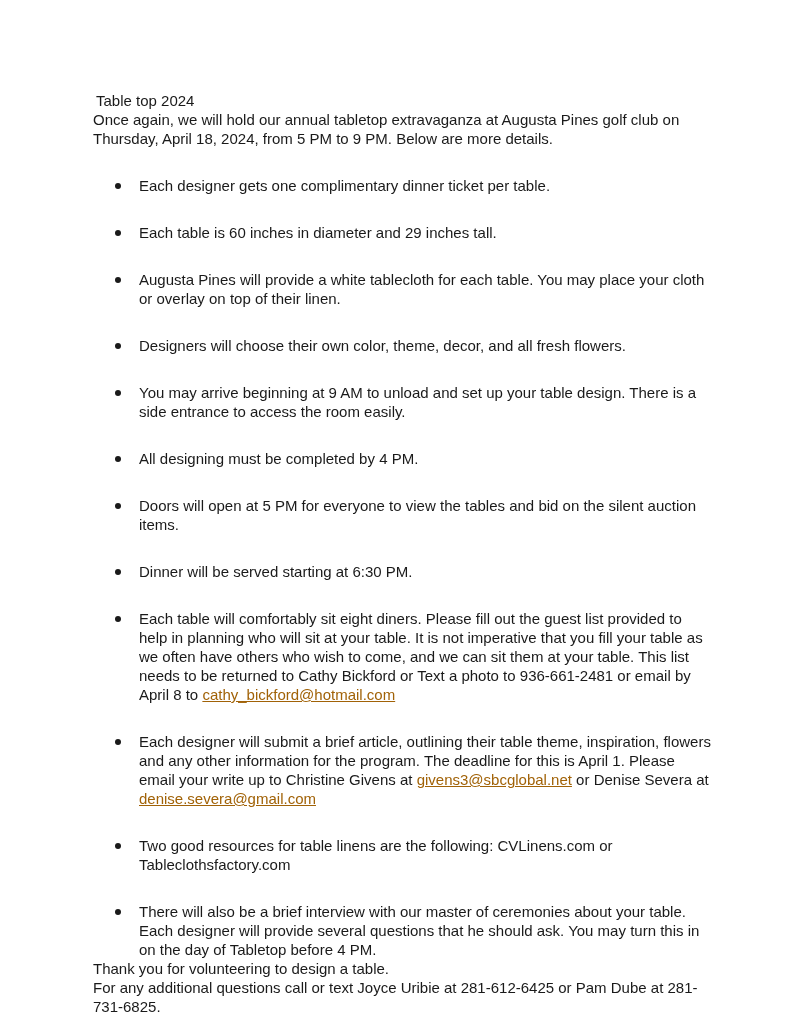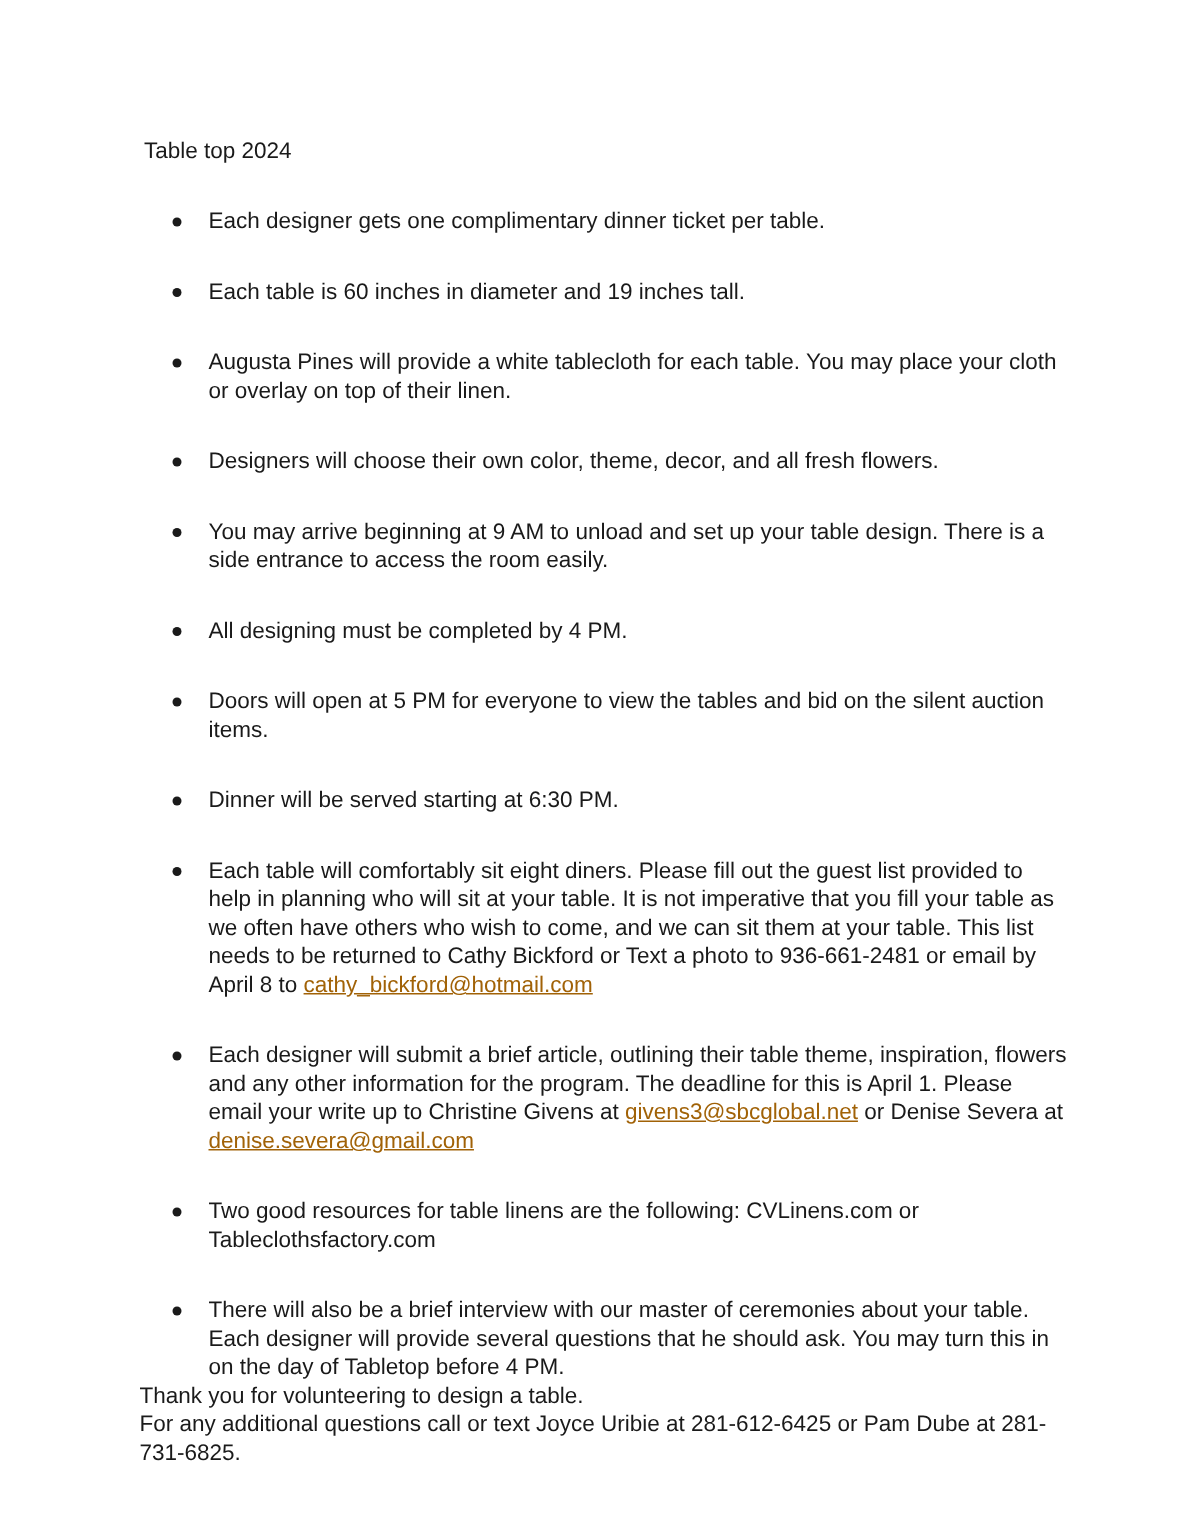--- a/index.html
+++ b/index.html
@@ -27,23 +27,24 @@
     border-radius: 50%;
     background: #1a1a1a;
   }
   a { color: #a16207; text-decoration: underline; }
 </style>
 </head>
 <body>
 
 <div class="page">
   <p class="title">Table top 2024</p>
+  <p>Once again, we will hold our annual tabletop extravaganza at Augusta Pines golf club on Thursday, April 18, 2024, from 5 PM to 9 PM. Below are more details.</p>
   <ul>
     <li><span class="bullet"></span><span>Each designer gets one complimentary dinner ticket per table.</span></li>
-    <li><span class="bullet"></span><span>Each table is 60 inches in diameter and 19 inches tall.</span></li>
+    <li><span class="bullet"></span><span>Each table is 60 inches in diameter and 29 inches tall.</span></li>
     <li><span class="bullet"></span><span>Augusta Pines will provide a white tablecloth for each table. You may place your cloth or overlay on top of their linen.</span></li>
     <li><span class="bullet"></span><span>Designers will choose their own color, theme, decor, and all fresh flowers.</span></li>
     <li><span class="bullet"></span><span>You may arrive beginning at 9 AM to unload and set up your table design. There is a side entrance to access the room easily.</span></li>
     <li><span class="bullet"></span><span>All designing must be completed by 4 PM.</span></li>
     <li><span class="bullet"></span><span>Doors will open at 5 PM for everyone to view the tables and bid on the silent auction items.</span></li>
     <li><span class="bullet"></span><span>Dinner will be served starting at 6:30 PM.</span></li>
     <li><span class="bullet"></span><span>Each table will comfortably sit eight diners. Please fill out the guest list provided to help in planning who will sit at your table. It is not imperative that you fill your table as we often have others who wish to come, and we can sit them at your table. This list needs to be returned to Cathy Bickford or Text a photo to 936-661-2481 or email by April 8 to </span><a>cathy_bickford@hotmail.com</a></li>
     <li><span class="bullet"></span><span>Each designer will submit a brief article, outlining their table theme, inspiration, flowers and any other information for the program. The deadline for this is April 1. Please email your write up to Christine Givens at </span><a>givens3@sbcglobal.net</a><span> or Denise Severa at </span><a>denise.severa@gmail.com</a></li>
     <li><span class="bullet"></span><span>Two good resources for table linens are the following: CVLinens.com or Tableclothsfactory.com</span></li>
     <li><span class="bullet"></span><span>There will also be a brief interview with our master of ceremonies about your table. Each designer will provide several questions that he should ask. You may turn this in on the day of Tabletop before 4 PM.</span></li>

